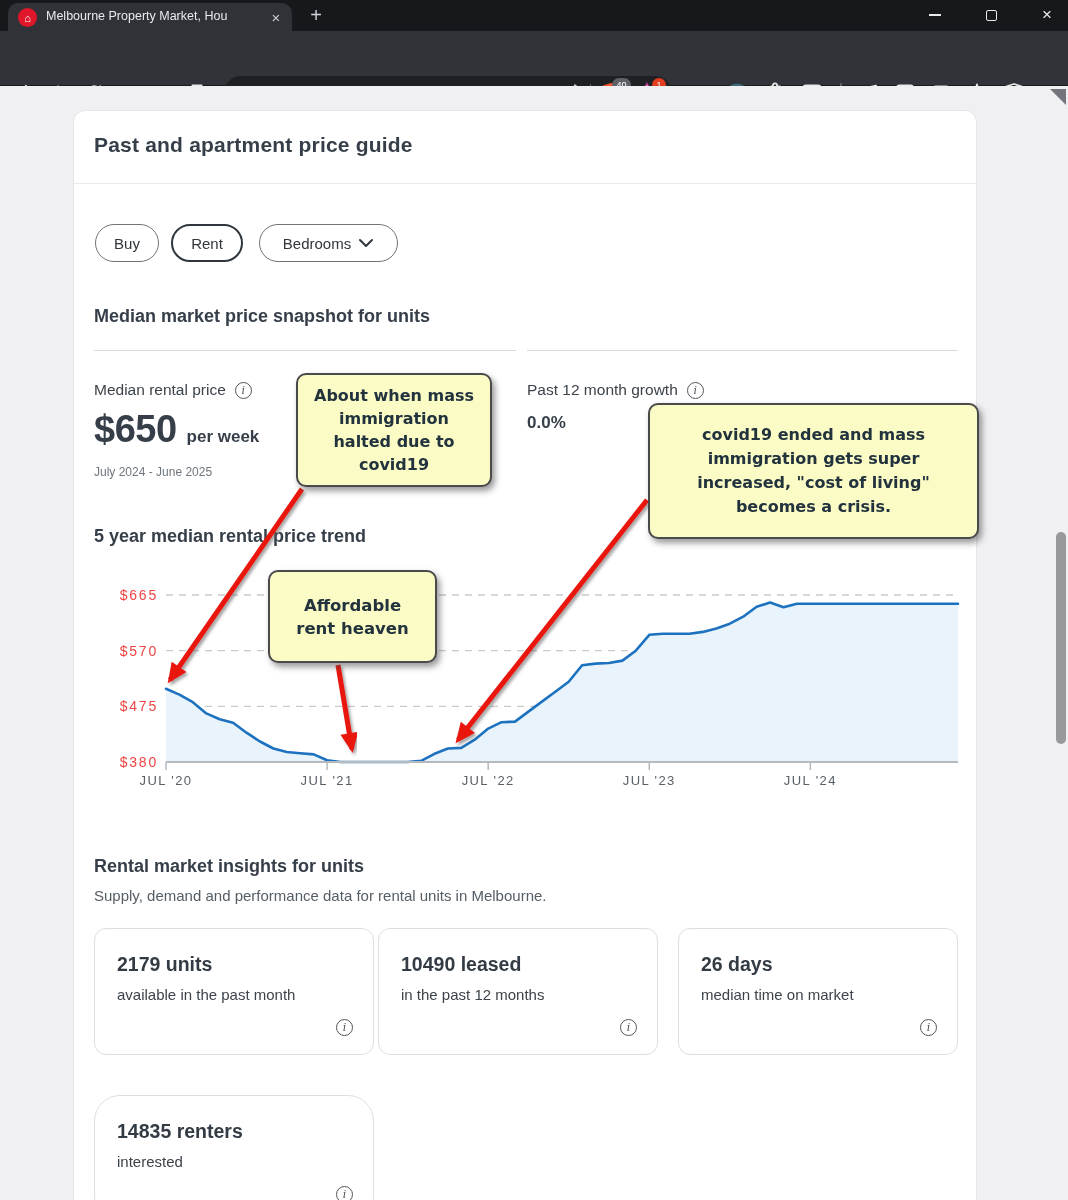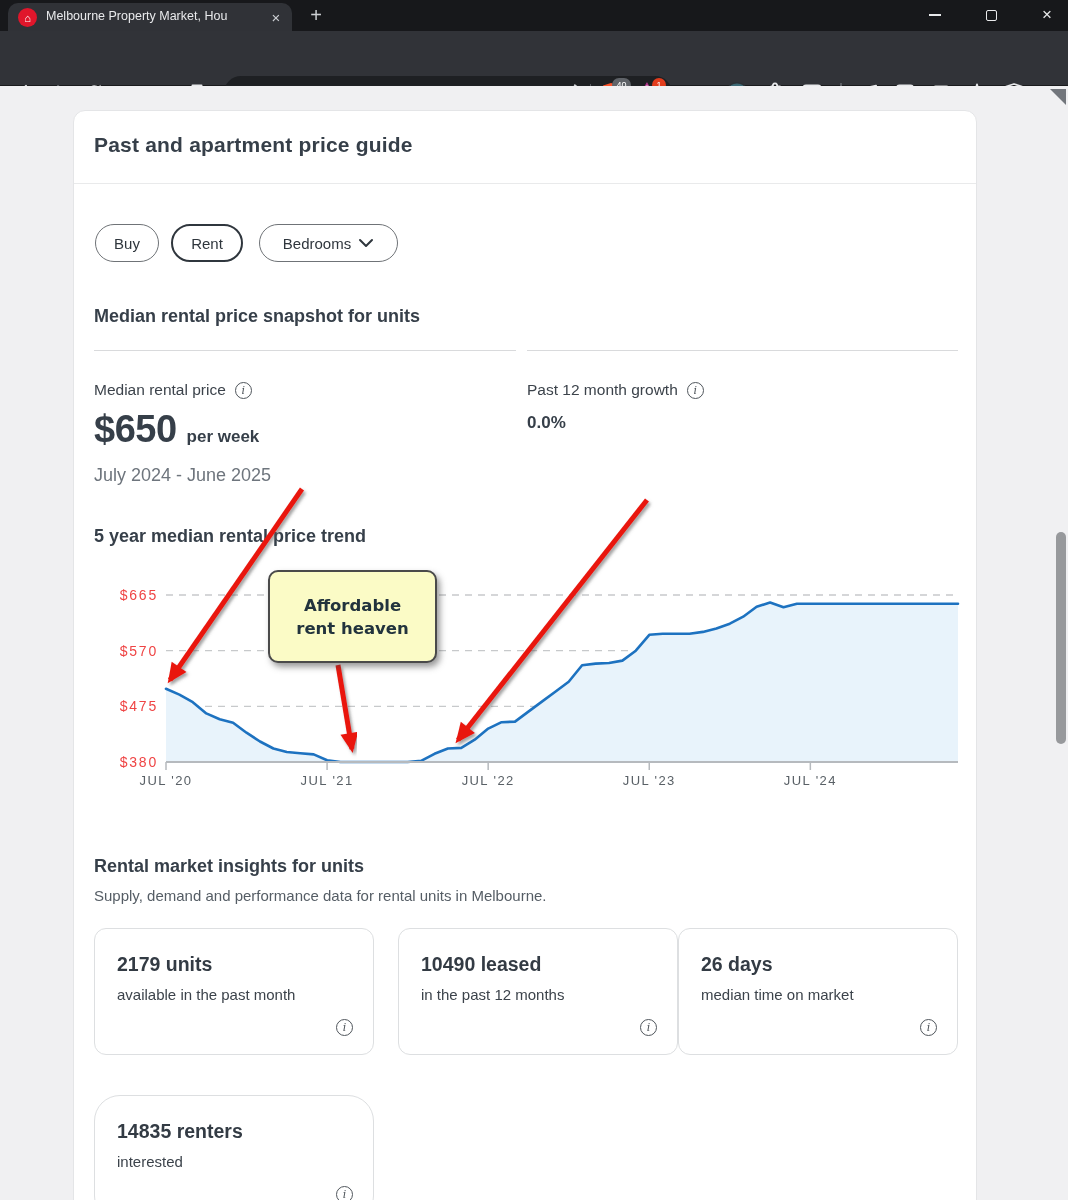--- a/index.html
+++ b/index.html
@@ -56,21 +56,21 @@
   .h2 { position:absolute; left:20px; font-size:18px; font-weight:bold; }
   .sep { position:absolute; top:239px; height:1px; background:#d9dadc; }
   .stat-label { position:absolute; top:270px; display:flex; align-items:center; gap:9px;
                 font-size:15.5px; color:#3c434b; }
   .info { width:17px; height:17px; border:1.4px solid #50565c; border-radius:50%; color:#50565c;
           font-family:"DejaVu Serif",serif; font-size:11px; font-style:italic; display:flex;
           align-items:center; justify-content:center; flex:none; }
   .price-row { position:absolute; left:20px; top:297px; display:flex; align-items:baseline; gap:10px; }
   .price { font-size:38px; font-weight:800; letter-spacing:-.5px; }
   .per-week { font-size:17px; font-weight:bold; }
-  .period { position:absolute; left:20px; top:354px; font-size:18px; color:#6e757d; }
+  .period { position:absolute; left:20px; top:354px; font-size:12px; color:#6e757d; }
   .growth-val { position:absolute; left:453px; top:302px; font-size:17px; font-weight:bold; }
 
   
   .chart { position:absolute; left:0; top:470px; width:904px; height:235px; }
   .ylab { position:absolute; width:80px; text-align:right; font-size:14px; color:#ef4444;
           letter-spacing:1.8px; }
   .xlab { position:absolute; width:92px; text-align:center; font-size:13px; color:#596066;
           letter-spacing:1.4px; top:192px; }
 
   
@@ -244,21 +244,21 @@
 
       <button class="pillbtn pill-buy">Buy</button>
       <button class="pillbtn pill-rent">Rent</button>
       <button class="pillbtn pill-bed">
         <span>Bedrooms</span>
         <svg width="16" height="10">
             <polyline points="2,2 8,8 14,2" fill="none" stroke="#2f363d" stroke-width="2" stroke-linecap="round" stroke-linejoin="round"></polyline>
           </svg>
       </button>
 
-      <div class="h2" style="top:195px;">Median rental price snapshot for units</div>
+      <div class="h2" style="top:195px;">Median market price snapshot for units</div>
       <div class="sep" style="left:20px; width:422px;"></div>
       <div class="sep" style="left:453px; width:431px;"></div>
 
       <div class="stat-label" style="left:20px;">
         <span>Median rental price</span>
         <span class="info">i</span>
       </div>
       <div class="price-row">
         <span class="price">$650</span>
         <span class="per-week">per week</span>
@@ -299,21 +299,21 @@
         </div>
 
       <div class="h2" style="top:745px;">Rental market insights for units</div>
       <div class="sub">Supply, demand and performance data for rental units in Melbourne.</div>
 
       <div class="icard" style="left:20px; top:817px;">
         <div class="val">2179 units</div>
         <div class="lab">available in the past month</div>
         <span class="info">i</span>
       </div>
-      <div class="icard" style="left:324px; top:817px;">
+      <div class="icard" style="left:304px; top:817px;">
         <div class="val">10490 leased</div>
         <div class="lab">in the past 12 months</div>
         <span class="info">i</span>
       </div>
       <div class="icard" style="left:604px; top:817px;">
         <div class="val">26 days</div>
         <div class="lab">median time on market</div>
         <span class="info">i</span>
       </div>
       <div class="icard" style="left:20px; top:984px;border-radius:26px;">
@@ -336,15 +336,23 @@
         </marker>
         <filter id="ash" x="-30%" y="-30%" width="160%" height="160%">
           <feDropShadow dx="2" dy="2.5" stdDeviation="1.6" flood-color="#555" flood-opacity="0.55"></feDropShadow>
         </filter>
       </defs>
       <line x1="302" y1="489" x2="170" y2="680" stroke="#e9150d" stroke-width="5" marker-end="url(#ah)" filter="url(#ash)"></line>
       <line x1="338" y1="665" x2="352" y2="749" stroke="#e9150d" stroke-width="5" marker-end="url(#ah)" filter="url(#ash)"></line>
       <line x1="647" y1="500" x2="458" y2="740" stroke="#e9150d" stroke-width="5" marker-end="url(#ah)" filter="url(#ash)"></line>
     </svg>
 
+  <div class="note note-a">About when mass
+immigration
+halted due to
+covid19</div>
   <div class="note note-b">Affordable
 rent heaven</div>
+  <div class="note note-c">covid19 ended and mass
+immigration gets super
+increased, "cost of living"
+becomes a crisis.</div>
 </div>
 
 </body></html>

